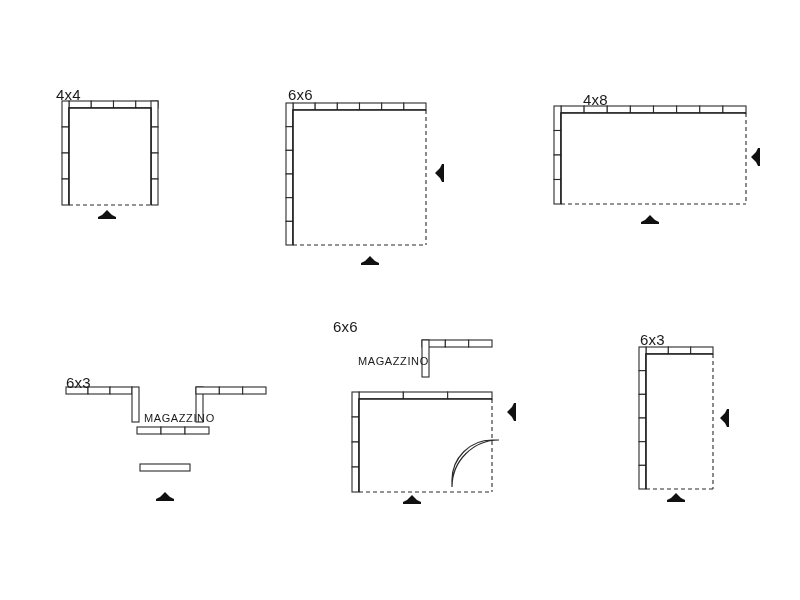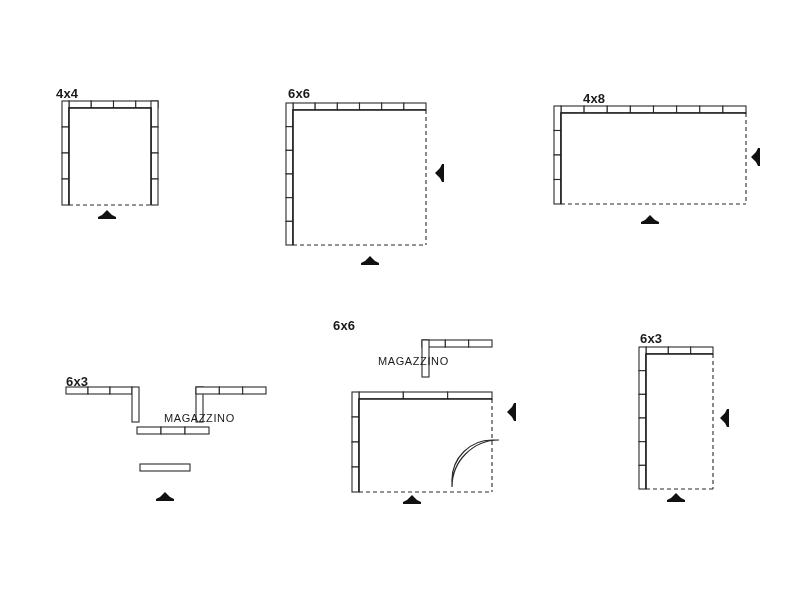--- a/index.html
+++ b/index.html
@@ -11,22 +11,22 @@
     position:relative;
   }
   #canvas{position:absolute;left:0;top:0;width:800px;height:600px;}
   .lbl{
     position:absolute;
     font-family:"Liberation Sans", sans-serif;
     color:#1a1a1a;
     white-space:nowrap;
     user-select:none;
   }
-  .lbl-dim{font-size:13px;letter-spacing:0.2px;font-weight:bold;}
-  .lbl-room{font-size:11px;letter-spacing:0.6px;margin-left:20px;}
+  .lbl-dim{font-size:15px;letter-spacing:0.2px;}
+  .lbl-room{font-size:11px;letter-spacing:0.6px;}
   svg{display:block;}
   .wall{fill:#ffffff;stroke:#2b2b2b;stroke-width:1.1;}
   .wall-thick{fill:#ffffff;stroke:#1a1a1a;stroke-width:1.6;}
   .dash{fill:none;stroke:#2b2b2b;stroke-width:1.1;stroke-dasharray:4 3;}
   .arrow{fill:#111111;stroke:none;}
   .arc{fill:#ffffff;stroke:#2b2b2b;stroke-width:1.2;}
 </style>
 </head>
 <body>
 

